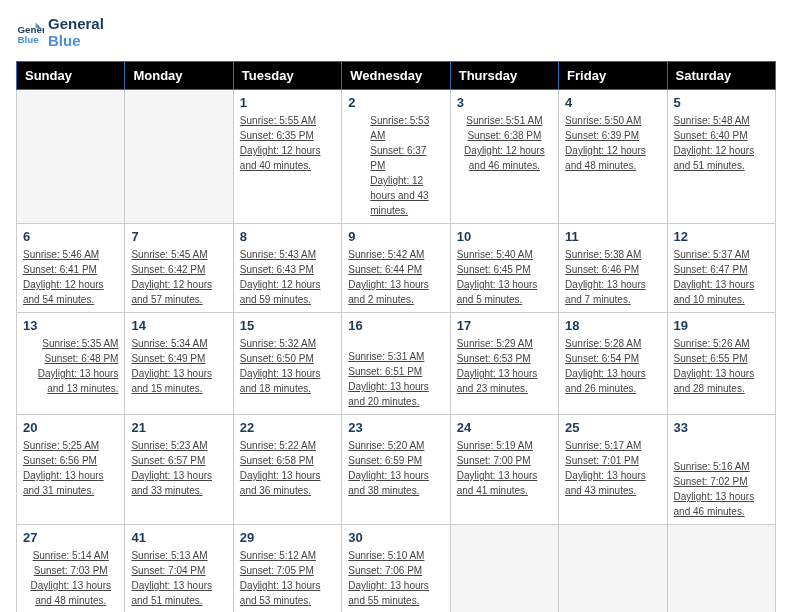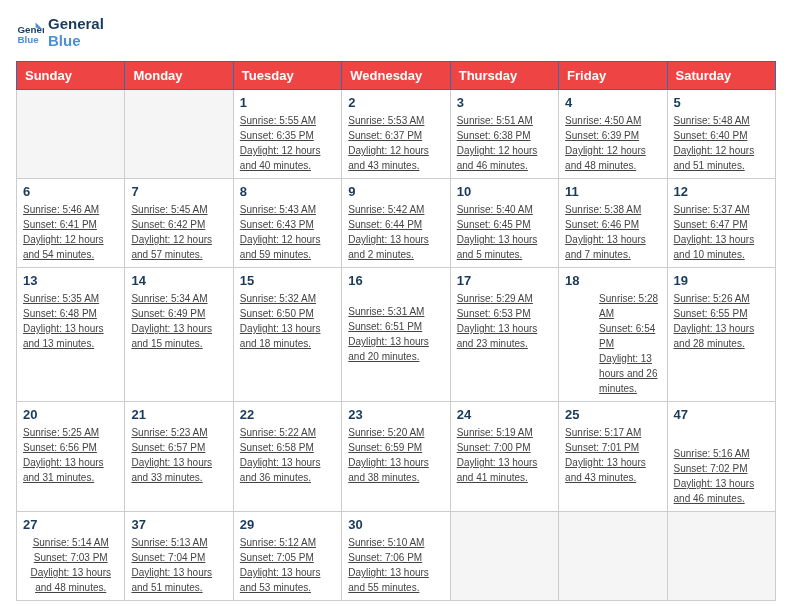--- a/index.html
+++ b/index.html
@@ -36,21 +36,21 @@
     .calendar-subtitle {
       font-size: 16px;
       color: #1a3a5c;
     }
     .calendar {
       width: 100%;
       border-collapse: collapse;
       table-layout: fixed;
     }
     .calendar th {
-      background-color: #ef4444;
+      background-color: #000000;
       color: #fff;
       text-align: left;
       padding: 6px 8px;
       font-size: 13px;
       border: 1px solid #2e6db4;
     }
     .calendar td {
       vertical-align: top;
       padding: 5px 6px;
       border: 1px solid #ccc;
@@ -117,33 +117,33 @@
         <td class="empty"></td>
         <td class="empty"></td>
         <td>
           <span class="day-number">1</span>
           <div class="day-info" style="white-space: pre-line;">Sunrise: 5:55 AM
 Sunset: 6:35 PM
 Daylight: 12 hours and 40 minutes.</div>
         </td>
         <td>
           <span class="day-number">2</span>
-          <div class="day-info" style="white-space: pre-line;">Sunrise: 5:53 AM
+          <div class="day-info" style="white-space: pre-line; margin-left: 22px;">Sunrise: 5:53 AM
 Sunset: 6:37 PM
 Daylight: 12 hours and 43 minutes.</div>
         </td>
         <td>
           <span class="day-number">3</span>
-          <div class="day-info" style="white-space: pre-line;">Sunrise: 5:51 AM
+          <div class="day-info" style="white-space: pre-line; text-align: center;">Sunrise: 5:51 AM
 Sunset: 6:38 PM
 Daylight: 12 hours and 46 minutes.</div>
         </td>
         <td>
           <span class="day-number">4</span>
-          <div class="day-info" style="white-space: pre-line;">Sunrise: 4:50 AM
+          <div class="day-info" style="white-space: pre-line;">Sunrise: 5:50 AM
 Sunset: 6:39 PM
 Daylight: 12 hours and 48 minutes.</div>
         </td>
         <td>
           <span class="day-number">5</span>
           <div class="day-info" style="white-space: pre-line;">Sunrise: 5:48 AM
 Sunset: 6:40 PM
 Daylight: 12 hours and 51 minutes.</div>
         </td>
       </tr>
@@ -187,21 +187,21 @@
         <td>
           <span class="day-number">12</span>
           <div class="day-info" style="white-space: pre-line;">Sunrise: 5:37 AM
 Sunset: 6:47 PM
 Daylight: 13 hours and 10 minutes.</div>
         </td>
       </tr>
       <tr class="week-row">
         <td>
           <span class="day-number">13</span>
-          <div class="day-info" style="white-space: pre-line;">Sunrise: 5:35 AM
+          <div class="day-info" style="white-space: pre-line; text-align: right;">Sunrise: 5:35 AM
 Sunset: 6:48 PM
 Daylight: 13 hours and 13 minutes.</div>
         </td>
         <td>
           <span class="day-number">14</span>
           <div class="day-info" style="white-space: pre-line;">Sunrise: 5:34 AM
 Sunset: 6:49 PM
 Daylight: 13 hours and 15 minutes.</div>
         </td>
         <td>
@@ -217,21 +217,21 @@
 Daylight: 13 hours and 20 minutes.</div>
         </td>
         <td>
           <span class="day-number">17</span>
           <div class="day-info" style="white-space: pre-line;">Sunrise: 5:29 AM
 Sunset: 6:53 PM
 Daylight: 13 hours and 23 minutes.</div>
         </td>
         <td>
           <span class="day-number">18</span>
-          <div class="day-info" style="white-space: pre-line; margin-left: 34px;">Sunrise: 5:28 AM
+          <div class="day-info" style="white-space: pre-line;">Sunrise: 5:28 AM
 Sunset: 6:54 PM
 Daylight: 13 hours and 26 minutes.</div>
         </td>
         <td>
           <span class="day-number">19</span>
           <div class="day-info" style="white-space: pre-line;">Sunrise: 5:26 AM
 Sunset: 6:55 PM
 Daylight: 13 hours and 28 minutes.</div>
         </td>
       </tr>
@@ -266,35 +266,35 @@
 Sunset: 7:00 PM
 Daylight: 13 hours and 41 minutes.</div>
         </td>
         <td>
           <span class="day-number">25</span>
           <div class="day-info" style="white-space: pre-line;">Sunrise: 5:17 AM
 Sunset: 7:01 PM
 Daylight: 13 hours and 43 minutes.</div>
         </td>
         <td>
-          <span class="day-number">47</span>
+          <span class="day-number">33</span>
           <div class="day-info" style="white-space: pre-line; margin-top: 24px;">Sunrise: 5:16 AM
 Sunset: 7:02 PM
 Daylight: 13 hours and 46 minutes.</div>
         </td>
       </tr>
       <tr class="week-row">
         <td>
           <span class="day-number">27</span>
           <div class="day-info" style="white-space: pre-line; text-align: center;">Sunrise: 5:14 AM
 Sunset: 7:03 PM
 Daylight: 13 hours and 48 minutes.</div>
         </td>
         <td>
-          <span class="day-number">37</span>
+          <span class="day-number">41</span>
           <div class="day-info" style="white-space: pre-line;">Sunrise: 5:13 AM
 Sunset: 7:04 PM
 Daylight: 13 hours and 51 minutes.</div>
         </td>
         <td>
           <span class="day-number">29</span>
           <div class="day-info" style="white-space: pre-line;">Sunrise: 5:12 AM
 Sunset: 7:05 PM
 Daylight: 13 hours and 53 minutes.</div>
         </td>

